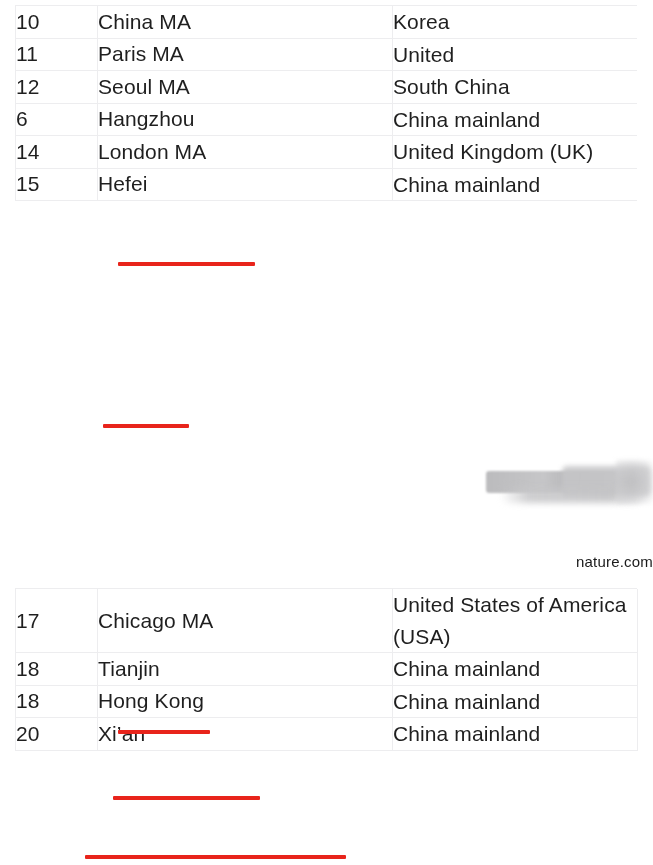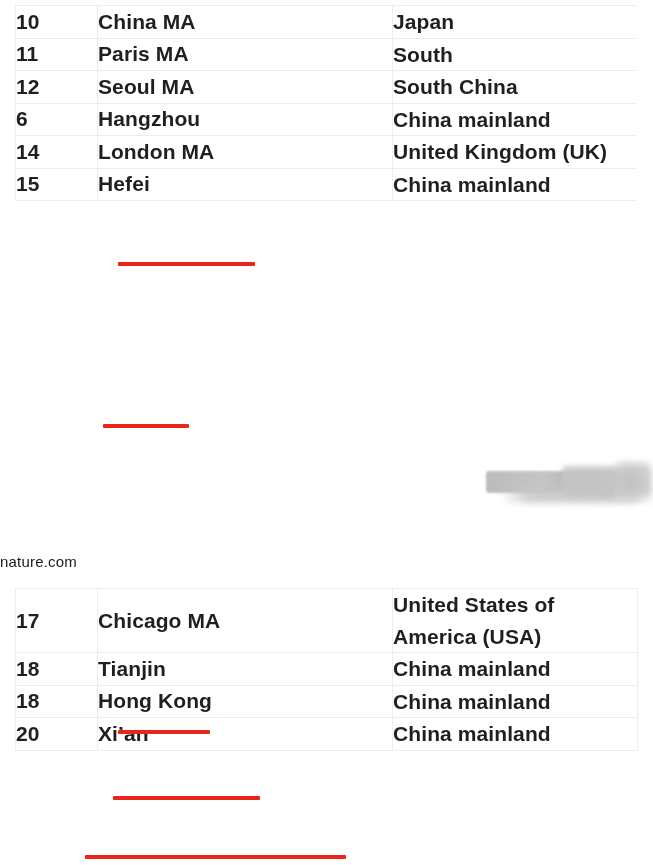--- a/index.html
+++ b/index.html
@@ -44,21 +44,20 @@
   .rank-table col.col-rank    { width: 82px;  }
   .rank-table col.col-city    { width: 295px; }
   .rank-table col.col-country { width: 245px; }
 
   .rank-table td {
     border-bottom: 1px solid #ededef;
     border-right: 1px solid #ededef;
     vertical-align: middle;
     padding: 0;
     background: #ffffff;
-    font-weight: bold;
   }
   .rank-table tr td:first-child {
     border-left: 1px solid #ededef;
   }
 
   .cell-rank {
     font-size: 21px;
     color: #1f1f1f;
     padding: 21px 0 21px 20px;
     letter-spacing: 0.1px;
@@ -86,21 +85,21 @@
     pointer-events: none;
     z-index: 4;
   }
 
   
   .watermark {
     position: absolute;
     left: 0;
     top: 553px;
     width: 653px;
-    text-align: left;
+    text-align: right;
     font-size: 15px;
     color: #1a1a1a;
     letter-spacing: 0.2px;
   }
 
   
   .smudge {
     position: absolute;
     z-index: 6;
     pointer-events: none;
@@ -147,26 +146,26 @@
       <table class="rank-table">
         <colgroup>
           <col class="col-rank">
             <col class="col-city">
             <col class="col-country">
         </colgroup>
         <tbody>
           <tr>
             <td class="cell-rank">10</td>
             <td class="cell-city">China MA</td>
-            <td class="cell-country">Japan</td>
+            <td class="cell-country">Korea</td>
           </tr>
           <tr>
             <td class="cell-rank">11</td>
             <td class="cell-city">Paris MA</td>
-            <td class="cell-country">South</td>
+            <td class="cell-country">United</td>
           </tr>
           <tr>
             <td class="cell-rank">12</td>
             <td class="cell-city">Seoul MA</td>
             <td class="cell-country">South China</td>
           </tr>
           <tr>
             <td class="cell-rank">6</td>
             <td class="cell-city">Hangzhou</td>
             <td class="cell-country">China mainland</td>

